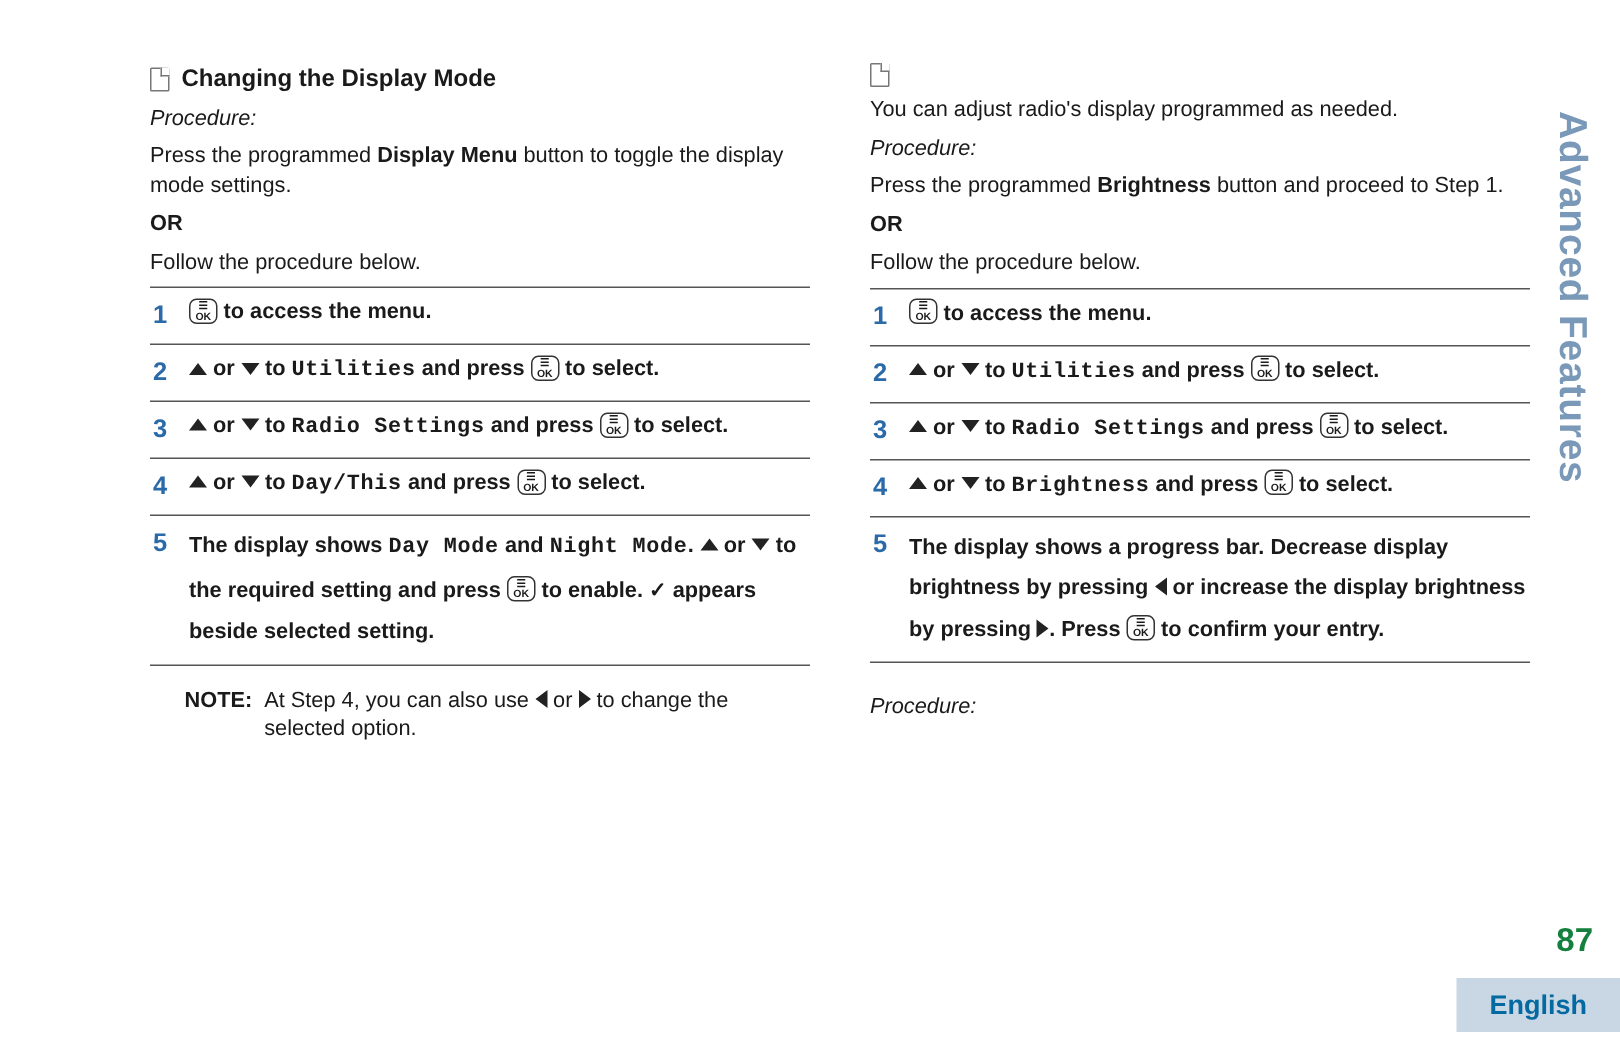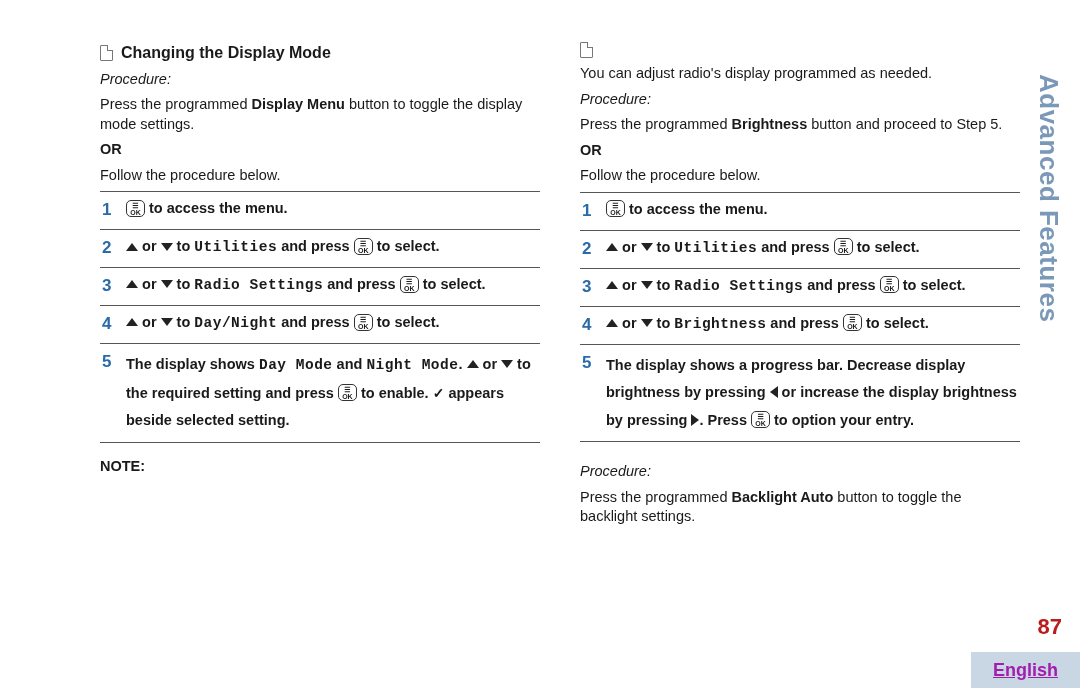--- a/index.html
+++ b/index.html
@@ -60,37 +60,36 @@
   .tri-up,.tri-down,.tri-left,.tri-right{
     display:inline-block;width:0;height:0;vertical-align:middle;
     position:relative;top:-1px;
   }
   .tri-up{border-left:6px solid transparent;border-right:6px solid transparent;border-bottom:8px solid #222;}
   .tri-down{border-left:6px solid transparent;border-right:6px solid transparent;border-top:8px solid #222;}
   .tri-left{border-top:6px solid transparent;border-bottom:6px solid transparent;border-right:8px solid #222;}
   .tri-right{border-top:6px solid transparent;border-bottom:6px solid transparent;border-left:8px solid #222;}
   .check:before{content:"\2713";font-size:14px;}
   .note{display:flex;gap:8px;margin-top:14px;}
-  .note-label{font-weight:bold;}
+  .note-label{font-weight:bold;margin-left:23px;}
   .side-title{
     position:absolute;right:14px;top:74px;
     writing-mode:vertical-rl;
     font-size:26px;font-weight:bold;color:#7a98b8;
     letter-spacing:0.5px;
   }
   .page-num{
     position:absolute;right:18px;bottom:56px;
-    color:#b91c1c;font-size:22px;font-weight:bold;
+    color:#15803d;font-size:22px;font-weight:bold;
   }
   .lang-tab{
     position:absolute;right:0;bottom:10px;
-    background:#c9d6e3;color:#a21caf;
+    background:#c9d6e3;color:#0369a1;
     font-weight:bold;font-size:18px;
     padding:6px 22px;
-    text-decoration:underline;
   }
 </style>
 </head>
 <body>
 
 <div class="page">
 
   <div class="col">
     <div class="sect-head">
       <span class="doc-icon"></span>
@@ -118,44 +117,47 @@
       </div>
       <div class="step">
         <div class="num">3</div>
         <div class="step-text">
           <span class="tri-up"></span><span> or </span><span class="tri-down"></span><span> to </span><span class="mono">Radio Settings</span><span> and press </span><span class="ok-btn"><span>☰</span><span>OK</span></span><span> to select.</span>
         </div>
       </div>
       <div class="step">
         <div class="num">4</div>
         <div class="step-text">
-          <span class="tri-up"></span><span> or </span><span class="tri-down"></span><span> to </span><span class="mono">Day/Night</span><span> and press </span><span class="ok-btn"><span>☰</span><span>OK</span></span><span> to select.</span>
+          <span class="tri-up"></span><span> or </span><span class="tri-down"></span><span> to </span><span class="mono">Day/This</span><span> and press </span><span class="ok-btn"><span>☰</span><span>OK</span></span><span> to select.</span>
         </div>
       </div>
       <div class="step">
         <div class="num">5</div>
         <div class="step-text" style="line-height:1.9;">
           <span>The display shows </span><span class="mono">Day Mode</span><span> and </span><span class="mono">Night Mode</span><span>. </span><span class="tri-up"></span><span> or </span><span class="tri-down"></span><span> to the required setting and press </span><span class="ok-btn"><span>☰</span><span>OK</span></span><span> to enable. </span><span class="check"></span><span> appears beside selected setting.</span>
         </div>
       </div>
     </div>
 
     <div class="note">
       <div class="note-label">NOTE:</div>
+      <div>
+        <span>At Step 4, you can also use </span><span class="tri-left"></span><span> or </span><span class="tri-right"></span><span> to change the selected option.</span>
+      </div>
     </div>
   </div>
 
   <div class="col">
     <div class="sect-head">
       <span class="doc-icon"></span>
     </div>
     <p>You can adjust radio's display programmed as needed.</p>
     <p class="subhead">Procedure:</p>
     <p>
-      <span>Press the programmed </span><b>Brightness</b><span> button and proceed to Step 5.</span>
+      <span>Press the programmed </span><b>Brightness</b><span> button and proceed to Step 1.</span>
     </p>
     <p class="or">OR</p>
     <p>Follow the procedure below.</p>
 
     <div class="ol">
       <div class="step">
         <div class="num">1</div>
         <div class="step-text">
           <span class="ok-btn"><span>☰</span><span>OK</span></span><span> to access the menu.</span>
         </div>
@@ -174,29 +176,26 @@
       </div>
       <div class="step">
         <div class="num">4</div>
         <div class="step-text">
           <span class="tri-up"></span><span> or </span><span class="tri-down"></span><span> to </span><span class="mono">Brightness</span><span> and press </span><span class="ok-btn"><span>☰</span><span>OK</span></span><span> to select.</span>
         </div>
       </div>
       <div class="step">
         <div class="num">5</div>
         <div class="step-text" style="line-height:1.9;">
-          <span>The display shows a progress bar. Decrease display brightness by pressing </span><span class="tri-left"></span><span> or increase the display brightness by pressing </span><span class="tri-right"></span><span>. Press </span><span class="ok-btn"><span>☰</span><span>OK</span></span><span> to option your entry.</span>
+          <span>The display shows a progress bar. Decrease display brightness by pressing </span><span class="tri-left"></span><span> or increase the display brightness by pressing </span><span class="tri-right"></span><span>. Press </span><span class="ok-btn"><span>☰</span><span>OK</span></span><span> to confirm your entry.</span>
         </div>
       </div>
     </div>
 
     <div style="height:14px;"></div>
 
     <p class="subhead">Procedure:</p>
-    <p>
-      <span>Press the programmed </span><b>Backlight Auto</b><span> button to toggle the backlight settings.</span>
-    </p>
   </div>
 </div>
 
 <div class="side-title">Advanced Features</div>
 <div class="page-num">87</div>
 <div class="lang-tab">English</div>
 
 </body></html>

